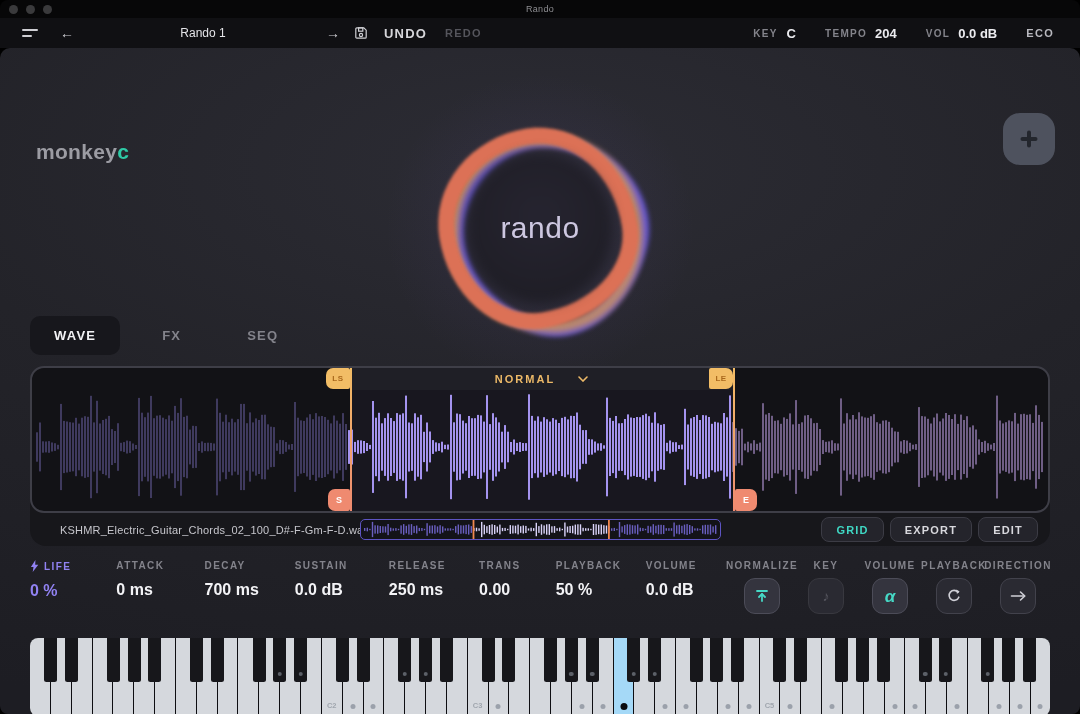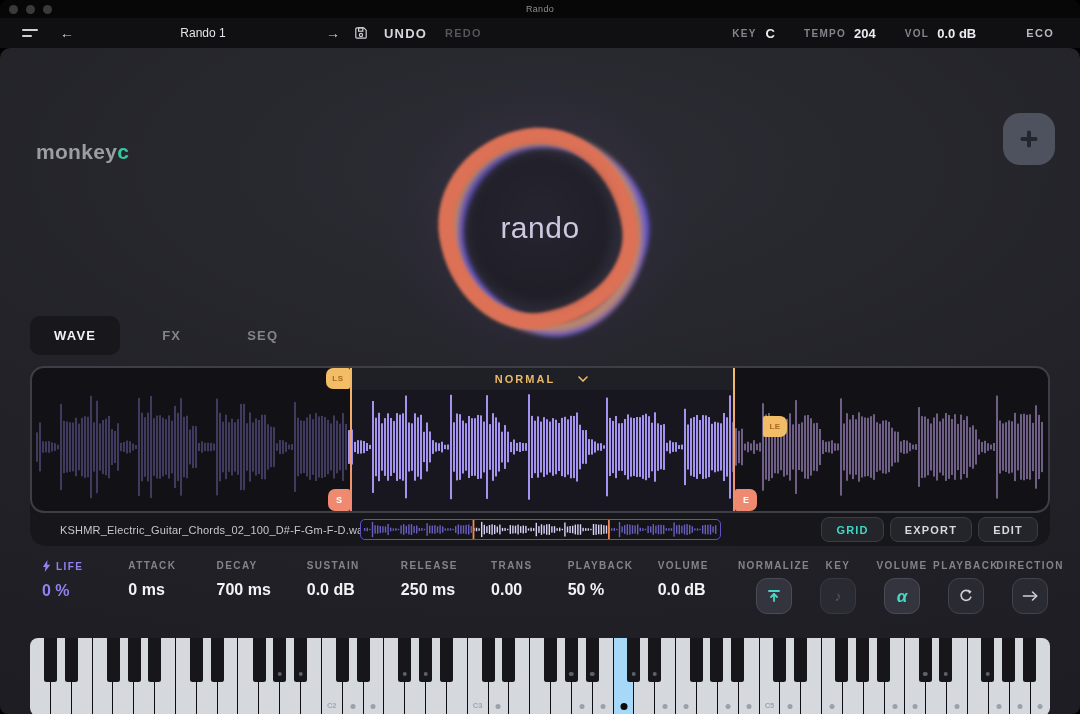--- a/index.html
+++ b/index.html
@@ -24,21 +24,21 @@
   .back-arrow { margin-left:16px; }
   .preset-name { width:150px; text-align:center; font-size:12px; color:#e4e4e8; margin-left:48px; }
   .fwd-arrow { margin-left:42px; }
   .save-btn { margin-left:8px; display:flex; align-items:center; cursor:pointer; }
   .undo { margin-left:16px; font-size:13px; font-weight:700; letter-spacing:1.2px; color:#d6d6da; cursor:pointer; }
   .redo { margin-left:18px; font-size:11px; font-weight:700; letter-spacing:1.2px; color:#55555c; cursor:pointer; }
   .header-right { margin-left:auto; display:flex; align-items:center; gap:9px; padding-right:26px; }
   .hr-label { font-size:10px; font-weight:700; letter-spacing:1.3px; color:#84848b; }
   .hr-value { font-size:13px; font-weight:700; color:#ececf0; }
   .hr-group { display:flex; align-items:center; gap:8px; margin-left:20px; }
-  .eco { font-size:11px; font-weight:700; letter-spacing:1.3px; color:#b8b8be; margin-left:41px; cursor:pointer; }
+  .eco { font-size:11px; font-weight:700; letter-spacing:1.3px; color:#b8b8be; margin-left:20px; cursor:pointer; }
 
   
   .main { position:absolute; top:48px; left:0; width:1080px; height:666px;
     background: radial-gradient(120% 85% at 50% 18%, #2c2c34 0%, #232329 48%, #1d1d23 100%);
     border-radius:10px 10px 8px 8px; }
 
   .logo { position:absolute; left:36px; top:92px; font-size:21px; font-weight:700; letter-spacing:.3px; color:#9c9ca3; }
   .logo .c { color:#2ec9a5; }
 
   .plus-btn { position:absolute; left:1003px; top:65px; width:52px; height:52px; border-radius:17px;
@@ -90,21 +90,21 @@
   .filename { margin-left:30px; font-size:11px; color:#c6c6cc; letter-spacing:.2px; }
   .ico-btn { margin-left:10px; display:flex; align-items:center; justify-content:center; width:20px; height:20px; cursor:pointer; }
   .minimap { position:absolute; left:330px; top:6px; width:361px; height:21px; border:1px solid #5d54c2; border-radius:5px;
     background:#131318; overflow:hidden; cursor:pointer; }
   .wf-buttons { position:absolute; right:12px; top:4px; display:flex; gap:6px; }
   .wf-btn { height:25px; padding:0 14px; background:#24242b; border:1px solid #3c3c45; border-radius:8px;
     display:flex; align-items:center; font-size:11px; font-weight:700; letter-spacing:1.2px; color:#d8d8dd; cursor:pointer; }
   .wf-btn.accent { color:#3fd8c4; }
 
   
-  .params { position:absolute; left:42px; top:512px; width:1020px; display:flex; align-items:flex-start; }
+  .params { position:absolute; left:30px; top:512px; width:1020px; display:flex; align-items:flex-start; }
   .pcol { margin-right:26px; }
   .p-label { font-size:10px; font-weight:700; letter-spacing:1.4px; color:#83838b; display:flex; align-items:center; gap:5px; white-space:nowrap; }
   .p-value { margin-top:10px; font-size:16px; font-weight:600; color:#f3f3f6; white-space:nowrap; cursor:ns-resize; }
   .pcol.accent .p-label, .pcol.accent .p-value { color:#9182f2; }
   .tcol { width:64px; text-align:center; flex-shrink:0; }
   .tcol .p-label { justify-content:center; }
   .t-first { margin-left:auto; }
   .tog-btn { margin:7px auto 0; width:36px; height:36px; border-radius:11px; background:#2a2a32; border:1.5px solid #42424c;
     display:flex; align-items:center; justify-content:center; cursor:pointer; }
   .tog-btn.on { background:#34343e; border-color:#4c4c58; }
@@ -534,21 +534,21 @@
           <rect x="994" y="28.8" width="2" height="64.3" fill="#6f5e85"></rect>
           <rect x="997" y="28.3" width="2" height="65.4" fill="#6f5e85"></rect>
           <rect x="1000" y="36.9" width="2" height="48.2" fill="#6f5e85"></rect>
           <rect x="1003" y="19.3" width="2" height="83.4" fill="#6f5e85"></rect>
           <rect x="1006" y="28.9" width="2" height="64.2" fill="#6f5e85"></rect>
           <rect x="1009" y="35.9" width="2" height="50.2" fill="#6f5e85"></rect>
         </svg>
       <div class="marker-line" id="line-start" style="left: 317.976px;"></div>
       <div class="marker-line" id="line-end" style="left: 701.008px;"></div>
       <div class="tag tag-ls" id="tag-ls" style="left: 293.976px;">LS</div>
-      <div class="tag tag-le" id="tag-le" style="left: 731px; margin-top: 48px;">LE</div>
+      <div class="tag tag-le" id="tag-le" style="left: 677px;">LE</div>
       <div class="tag tag-s" id="tag-s" style="left: 295.976px;">S</div>
       <div class="tag tag-e" id="tag-e" style="left: 703.008px;">E</div>
     </div>
 
     <div class="wave-footer">
       <div class="filename">KSHMR_Electric_Guitar_Chords_02_100_D#-F-Gm-F-D.wav</div>
       <div class="ico-btn">
         <svg width="16" height="16" viewBox="0 0 16 16">
           <rect x="1" y="1" width="14" height="14" rx="4" fill="none" stroke="#9a8cf0" stroke-width="1.4"></rect>
           <circle cx="5.2" cy="5.2" r="1.15" fill="#9a8cf0"></circle>

